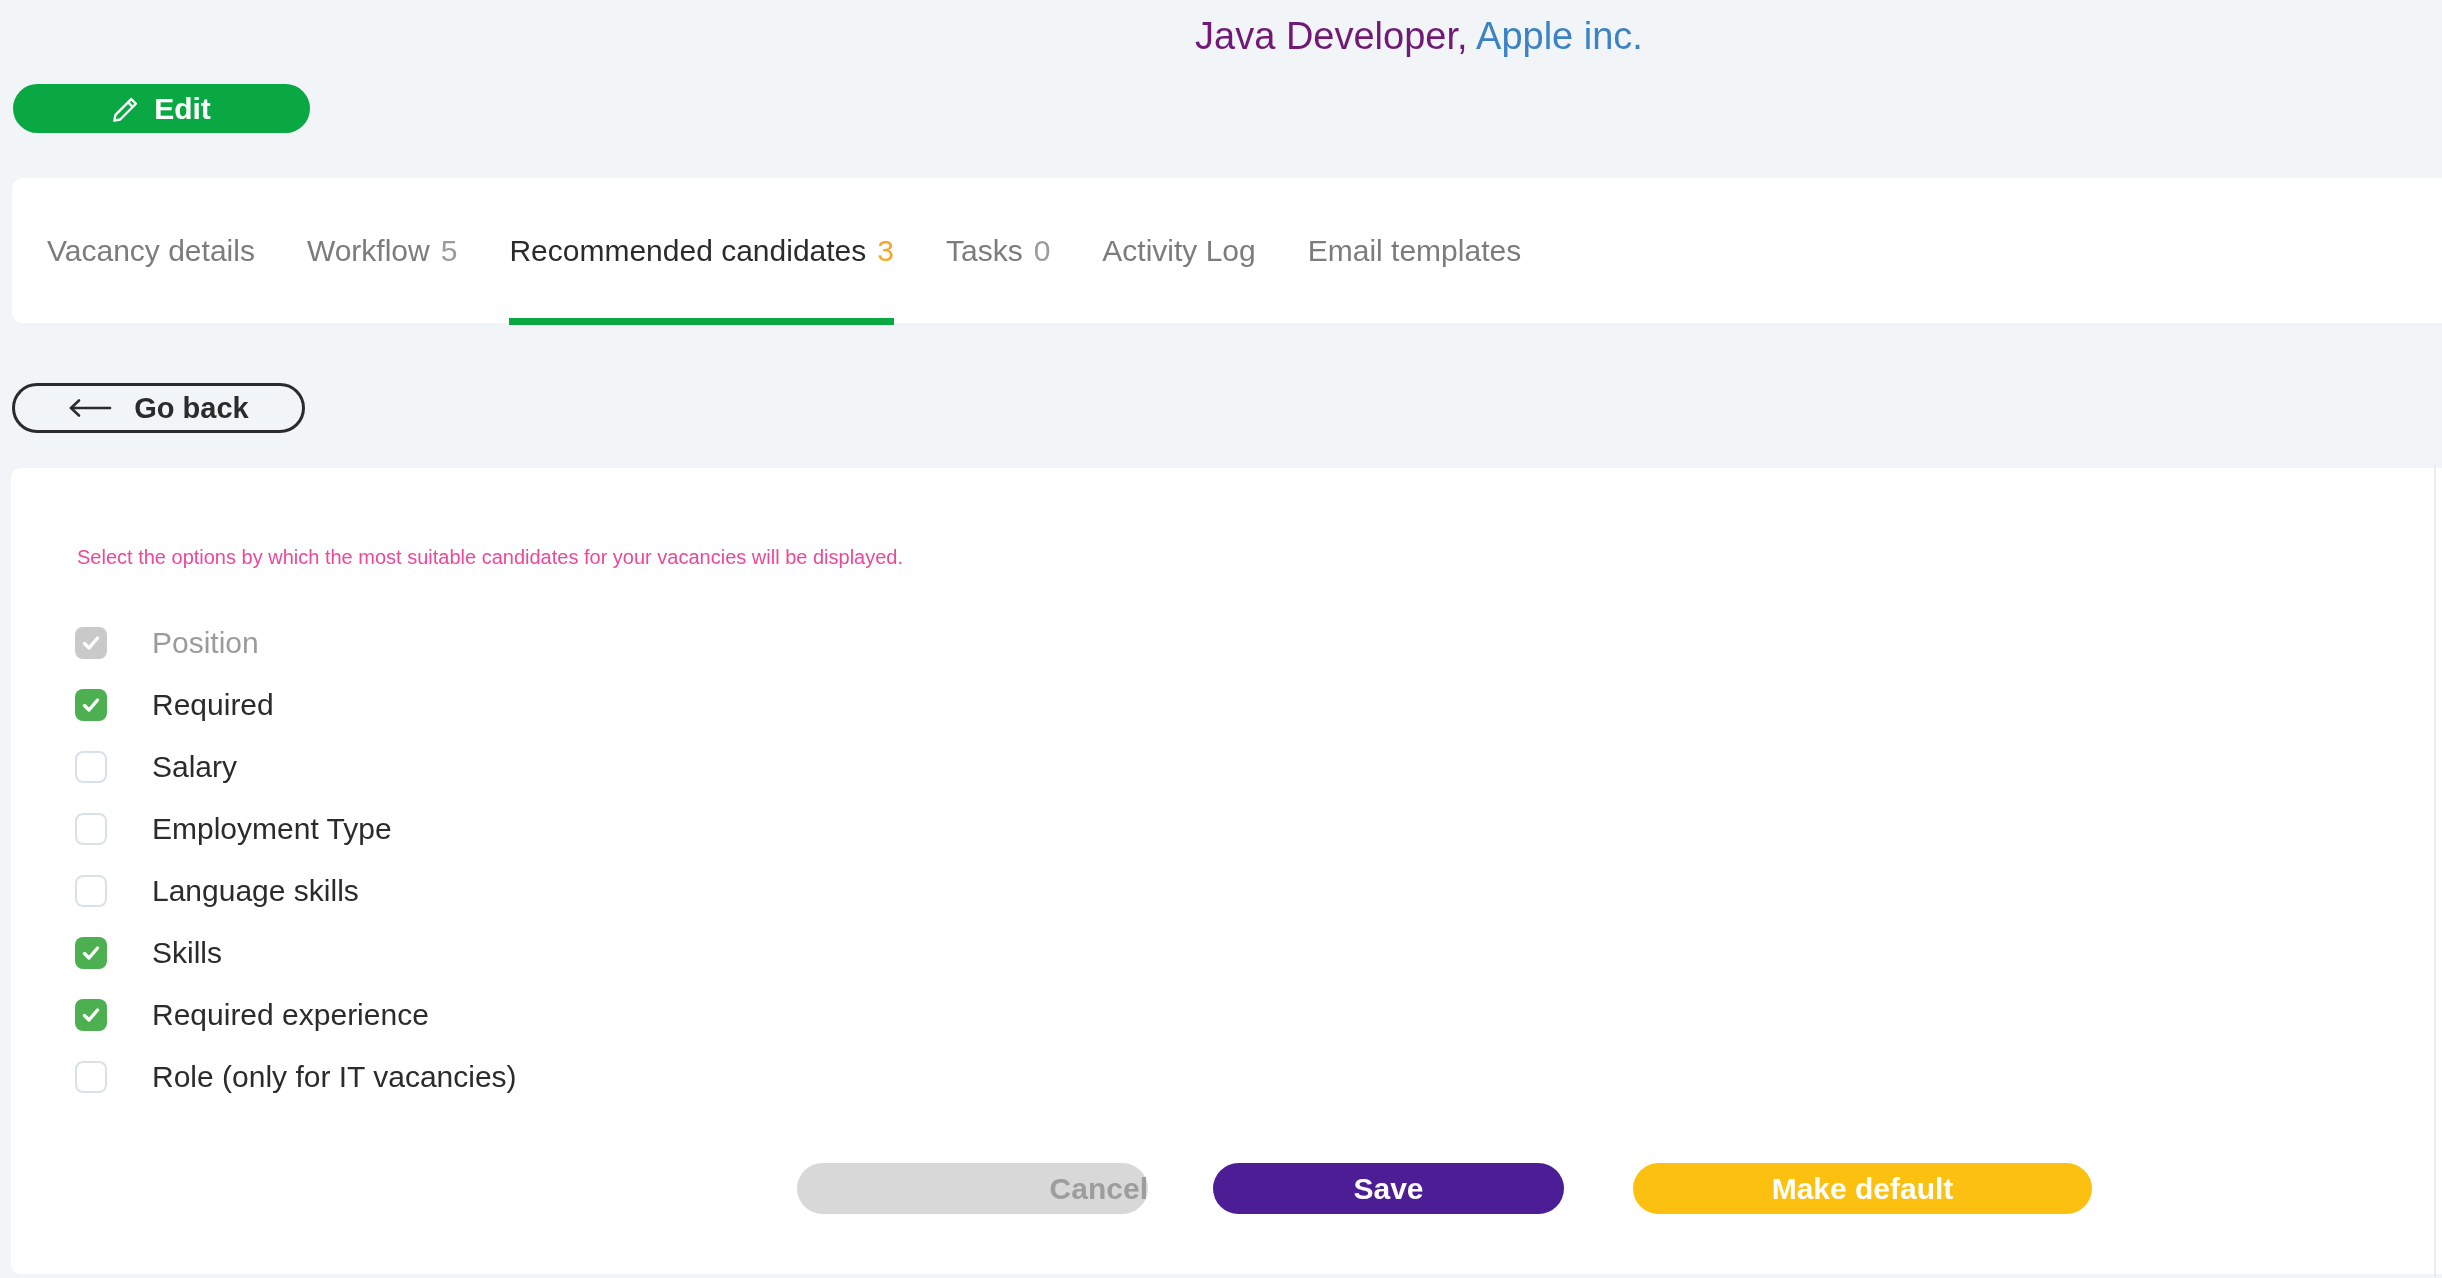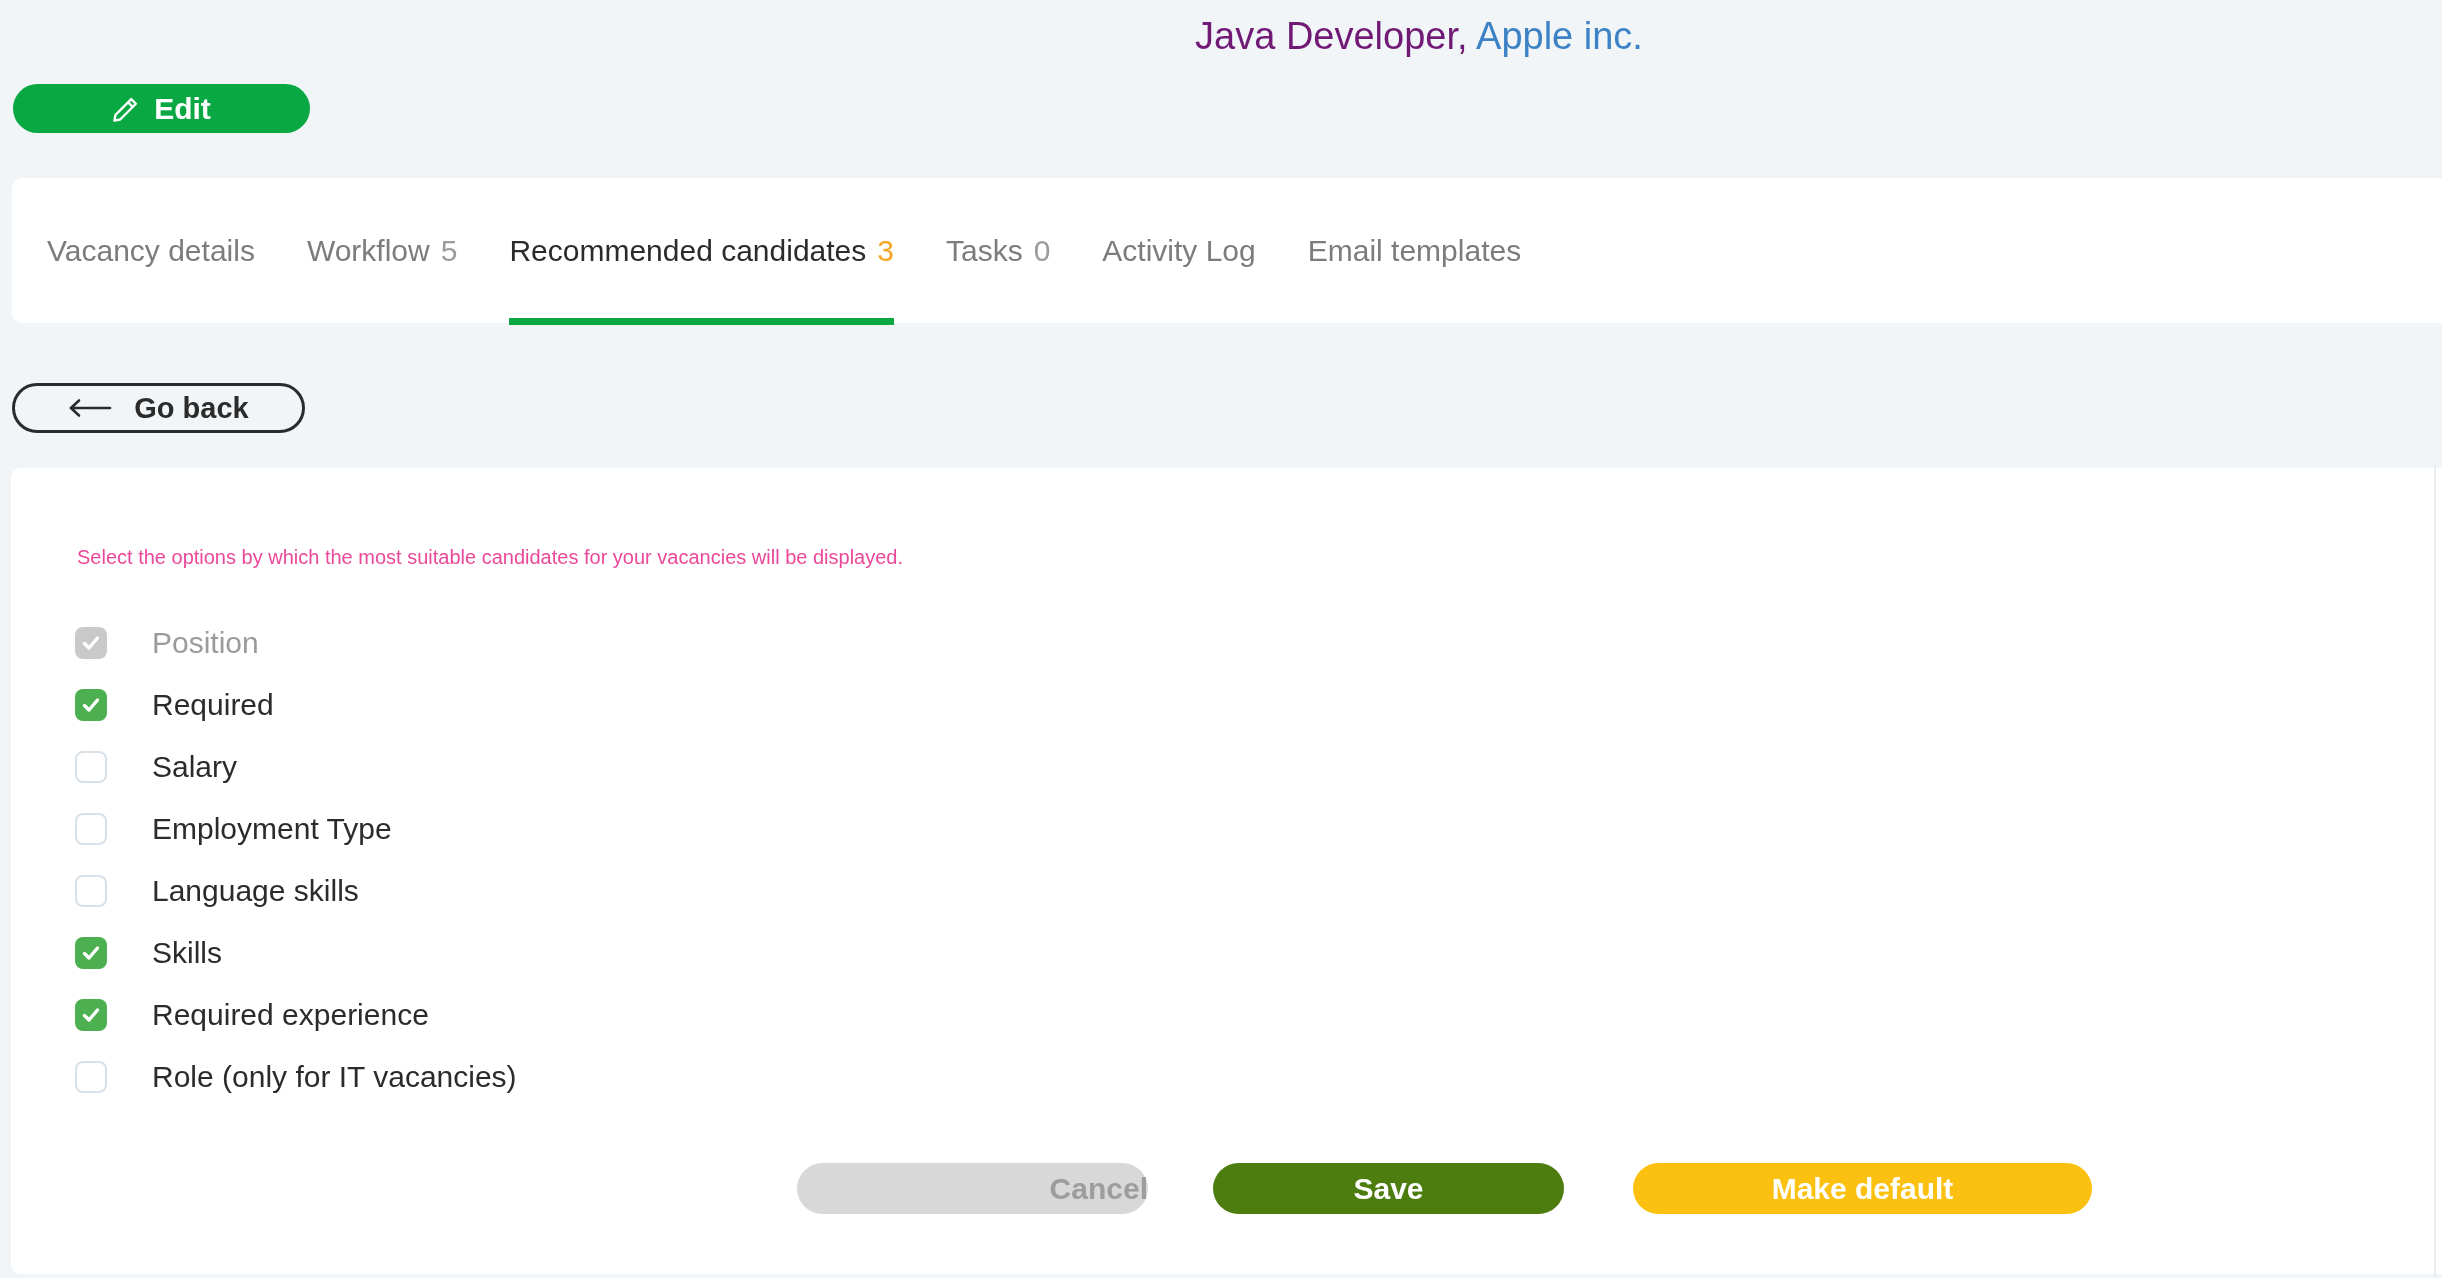--- a/index.html
+++ b/index.html
@@ -156,21 +156,21 @@
     top: 695px;
     height: 51px;
     border: none;
     border-radius: 26px;
     font-family: inherit;
     font-size: 30px;
     font-weight: bold;
     cursor: pointer;
   }
   .btn-cancel { left: 786px;  width: 351px; background: #d8d8d8; color: #9d9d9d; text-align: right; }
-  .btn-save   { left: 1202px; width: 351px; background: #4d7c0f; color: #ffffff; text-align: center; }
+  .btn-save   { left: 1202px; width: 351px; background: #4c1d95; color: #ffffff; text-align: center; }
   .btn-default{ left: 1622px; width: 459px; background: #fcc110; color: #ffffff; }
 
   .right-divider {
     position: absolute;
     left: 2434px; top: 463px; bottom: 0;
     width: 2px;
     background: #e9edf0;
   }
 </style>
 </head>

